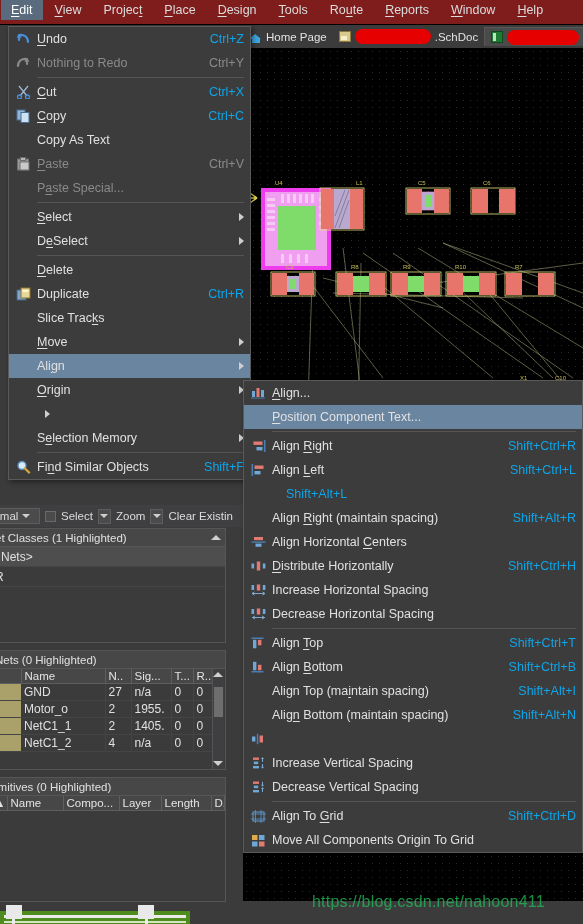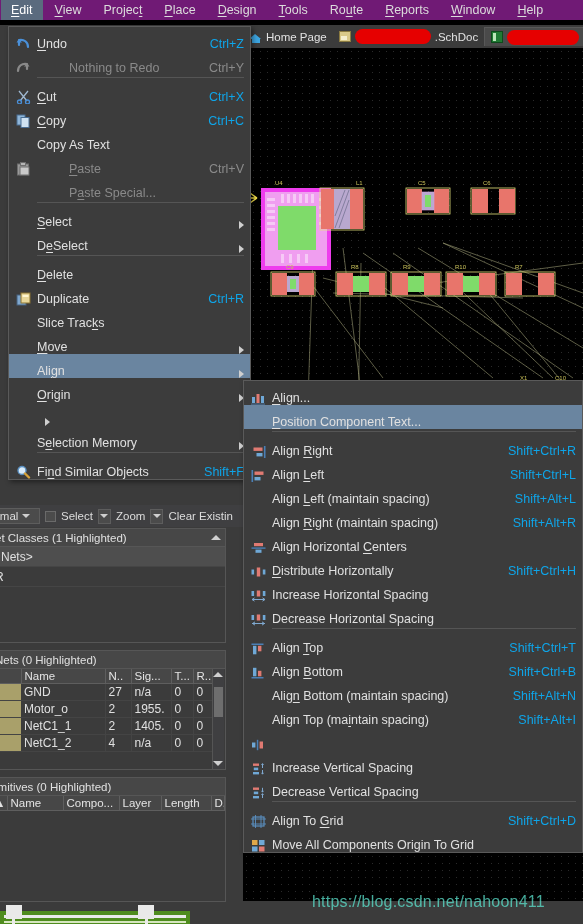--- a/index.html
+++ b/index.html
@@ -7,22 +7,22 @@
     width:583px;height:924px;overflow:hidden;position:relative;
     font-family:"Liberation Sans",sans-serif;
     font-size:12px;color:#d6d6d6;
     -webkit-font-smoothing:antialiased;
   }
   #app{position:absolute;inset:0;background:#3b3b3b;}
 
   
   .menubar{
     position:absolute;left:0;top:0;width:583px;height:25px;
-    background:#701a75;display:flex;align-items:flex-end;
-    border-bottom:5px solid #000000;box-sizing:border-box;
+    background:#7f1d1d;display:flex;align-items:flex-start;
+    border-bottom:1px solid #000000;box-sizing:border-box;
   }
   .menubar .mi{
     padding:3px 10px;margin:0 1px;color:#dcdcdc;font-size:12.5px;white-space:nowrap;
   }
   .menubar .mi.active{background:#5a6b7e;color:#fff;}
   .u{text-decoration:underline;text-underline-offset:2px;}
 
   
   .canvas-wrap{position:absolute;left:243px;top:25px;width:340px;height:899px;background:#3b3b3b;overflow:hidden;}
   .tabbar{position:absolute;left:0;top:0;width:340px;height:23px;background:#3b3b3b;display:flex;align-items:center;}
@@ -69,33 +69,33 @@
   table.grid td{padding:1px 3px;border-bottom:1px solid #444;border-right:1px solid #444;
       color:#e0e0e0;white-space:nowrap;overflow:hidden;font-size:12px;}
   table.grid td.swatch{border-right:none;padding:0;}
   .vscroll{position:absolute;right:1px;width:11px;background:#3f3f41;border-left:1px solid #555;}
   .thumb{position:absolute;left:1px;width:9px;background:#6e6e6e;}
   .pcbthumb{position:absolute;left:-10px;width:236px;height:44px;background:#3b3b3b;overflow:hidden;}
 
   
   .menu{position:absolute;background:#3c3c3c;border:1px solid #5a5a5a;box-sizing:border-box;
         box-shadow:2px 2px 5px rgba(0,0,0,.45);}
-  .menu .row{display:flex;align-items:flex-end;height:24px;padding:0 6px 0 0;position:relative;font-size:12.5px;}
+  .menu .row{display:flex;align-items:center;height:24px;padding:0 6px 0 0;position:relative;font-size:12.5px;}
   .menu .row.hi{background:#6a85a0;}
   .menu .row .ico{width:28px;min-width:28px;display:flex;align-items:center;justify-content:center;}
   .menu .row .lbl{flex:1;color:#e0e0e0;white-space:nowrap;}
-  .menu .row.dis .lbl,.menu .row.dis .sc{color:#8a8a8a;margin-left:32px;}
+  .menu .row.dis .lbl,.menu .row.dis .sc{color:#8a8a8a;}
   .menu .row .sc{color:#0ea5e9;font-size:12.5px;padding-left:14px;white-space:nowrap;}
   .menu .row .arw{width:0;height:0;border-top:4px solid transparent;border-bottom:4px solid transparent;
                   border-left:5px solid #cfcfcf;margin-left:8px;}
   .sep{height:1px;background:#555;margin:2px 6px 2px 28px;}
 
   
   .g{display:block;}
-  .watermark{position:absolute;left:312px;top:893px;font-size:16px;color:#5eead4;opacity:.72;white-space:nowrap;letter-spacing:.2px;}
+  .watermark{position:absolute;left:312px;top:893px;font-size:16px;color:#22c55e;opacity:.72;white-space:nowrap;letter-spacing:.2px;}
 </style>
 </head>
 <body>
 
 <div id="app">
 
   <div class="canvas-wrap">
     <div class="tabbar">
       <div class="tab">
         <span class="home-ico"></span>
@@ -538,21 +538,20 @@
             <rect x="0.5" y="0" width="1.6" height="12" fill="#4a7fb5"></rect>
             <rect x="3.5" y="1.5" width="9" height="3.4" fill="#e07a72"></rect>
             <rect x="3.5" y="7" width="6" height="3.4" fill="#6fa8d6"></rect>
           </svg>
       </span>
       <span class="lbl">Align <span class="u">L</span><span>eft</span></span>
       <span class="sc">Shift+Ctrl+L</span>
     </div>
     <div class="row">
       <span class="ico"></span>
-      <span class="lbl">Align <span class="u">L</span><span>eft (maintain spacing)</span></span>
       <span class="sc">Shift+Alt+L</span>
     </div>
     <div class="row">
       <span class="ico"></span>
       <span class="lbl">Align <span class="u">R</span><span>ight (maintain spacing)</span></span>
       <span class="sc">Shift+Alt+R</span>
     </div>
     <div class="row">
       <span class="ico">
         <svg class="g" width="15" height="12" viewBox="0 0 15 12">
@@ -616,27 +615,27 @@
             <rect x="0.5" y="10" width="12" height="1.5" fill="#4a7fb5"></rect>
             <rect x="2" y="0.8" width="3.4" height="8.5" fill="#6fa8d6"></rect>
             <rect x="7" y="3.8" width="3.4" height="5.5" fill="#e07a72"></rect>
           </svg>
       </span>
       <span class="lbl">Align <span class="u">B</span><span>ottom</span></span>
       <span class="sc">Shift+Ctrl+B</span>
     </div>
     <div class="row">
       <span class="ico"></span>
+      <span class="lbl">Align Top (ma<span class="u">i</span><span>ntain spacing)</span></span>
+      <span class="sc">Shift+Alt+I</span>
+    </div>
+    <div class="row">
+      <span class="ico"></span>
       <span class="lbl">Alig<span class="u">n</span><span> Bottom (maintain spacing)</span></span>
       <span class="sc">Shift+Alt+N</span>
-    </div>
-    <div class="row">
-      <span class="ico"></span>
-      <span class="lbl">Align Top (ma<span class="u">i</span><span>ntain spacing)</span></span>
-      <span class="sc">Shift+Alt+I</span>
     </div>
     <div class="row">
       <span class="ico">
         <svg class="g" width="15" height="12" viewBox="0 0 15 12">
             <rect x="1" y="3.5" width="3.4" height="5" fill="#6fa8d6"></rect>
             <rect x="5.8" y="0.8" width="1.5" height="10.4" fill="#4a7fb5"></rect>
             <rect x="8.6" y="2.5" width="3.4" height="7" fill="#e07a72"></rect>
           </svg>
       </span>
     </div>

